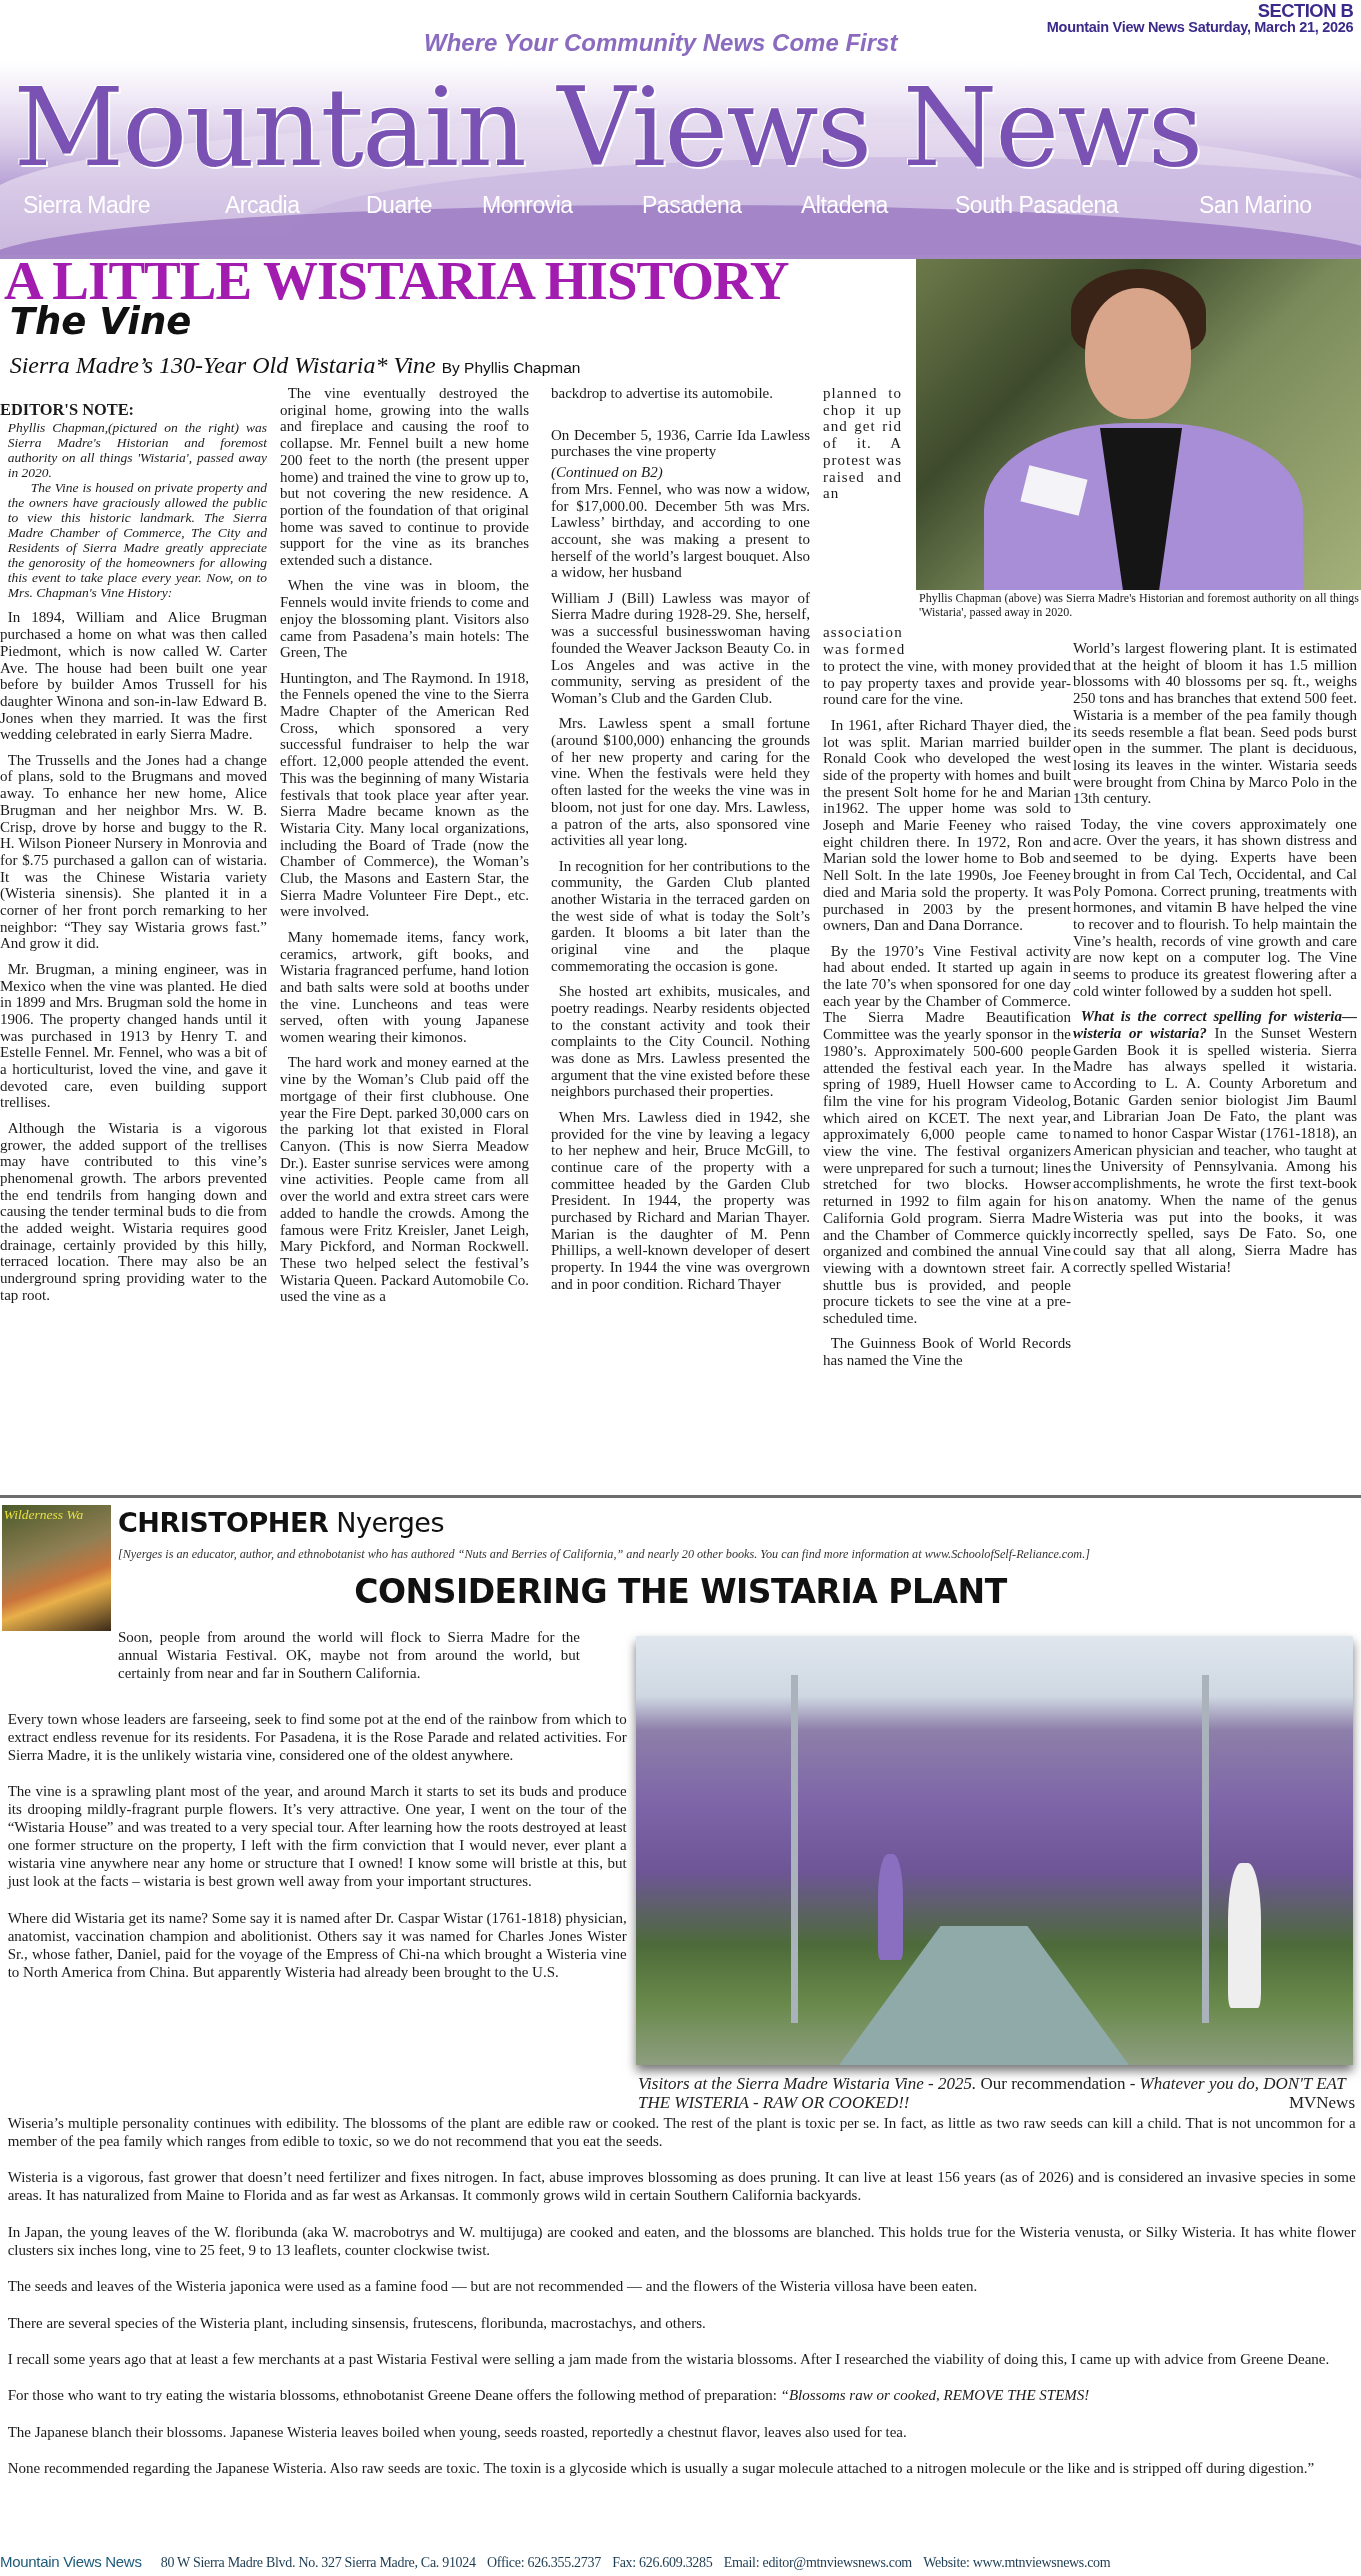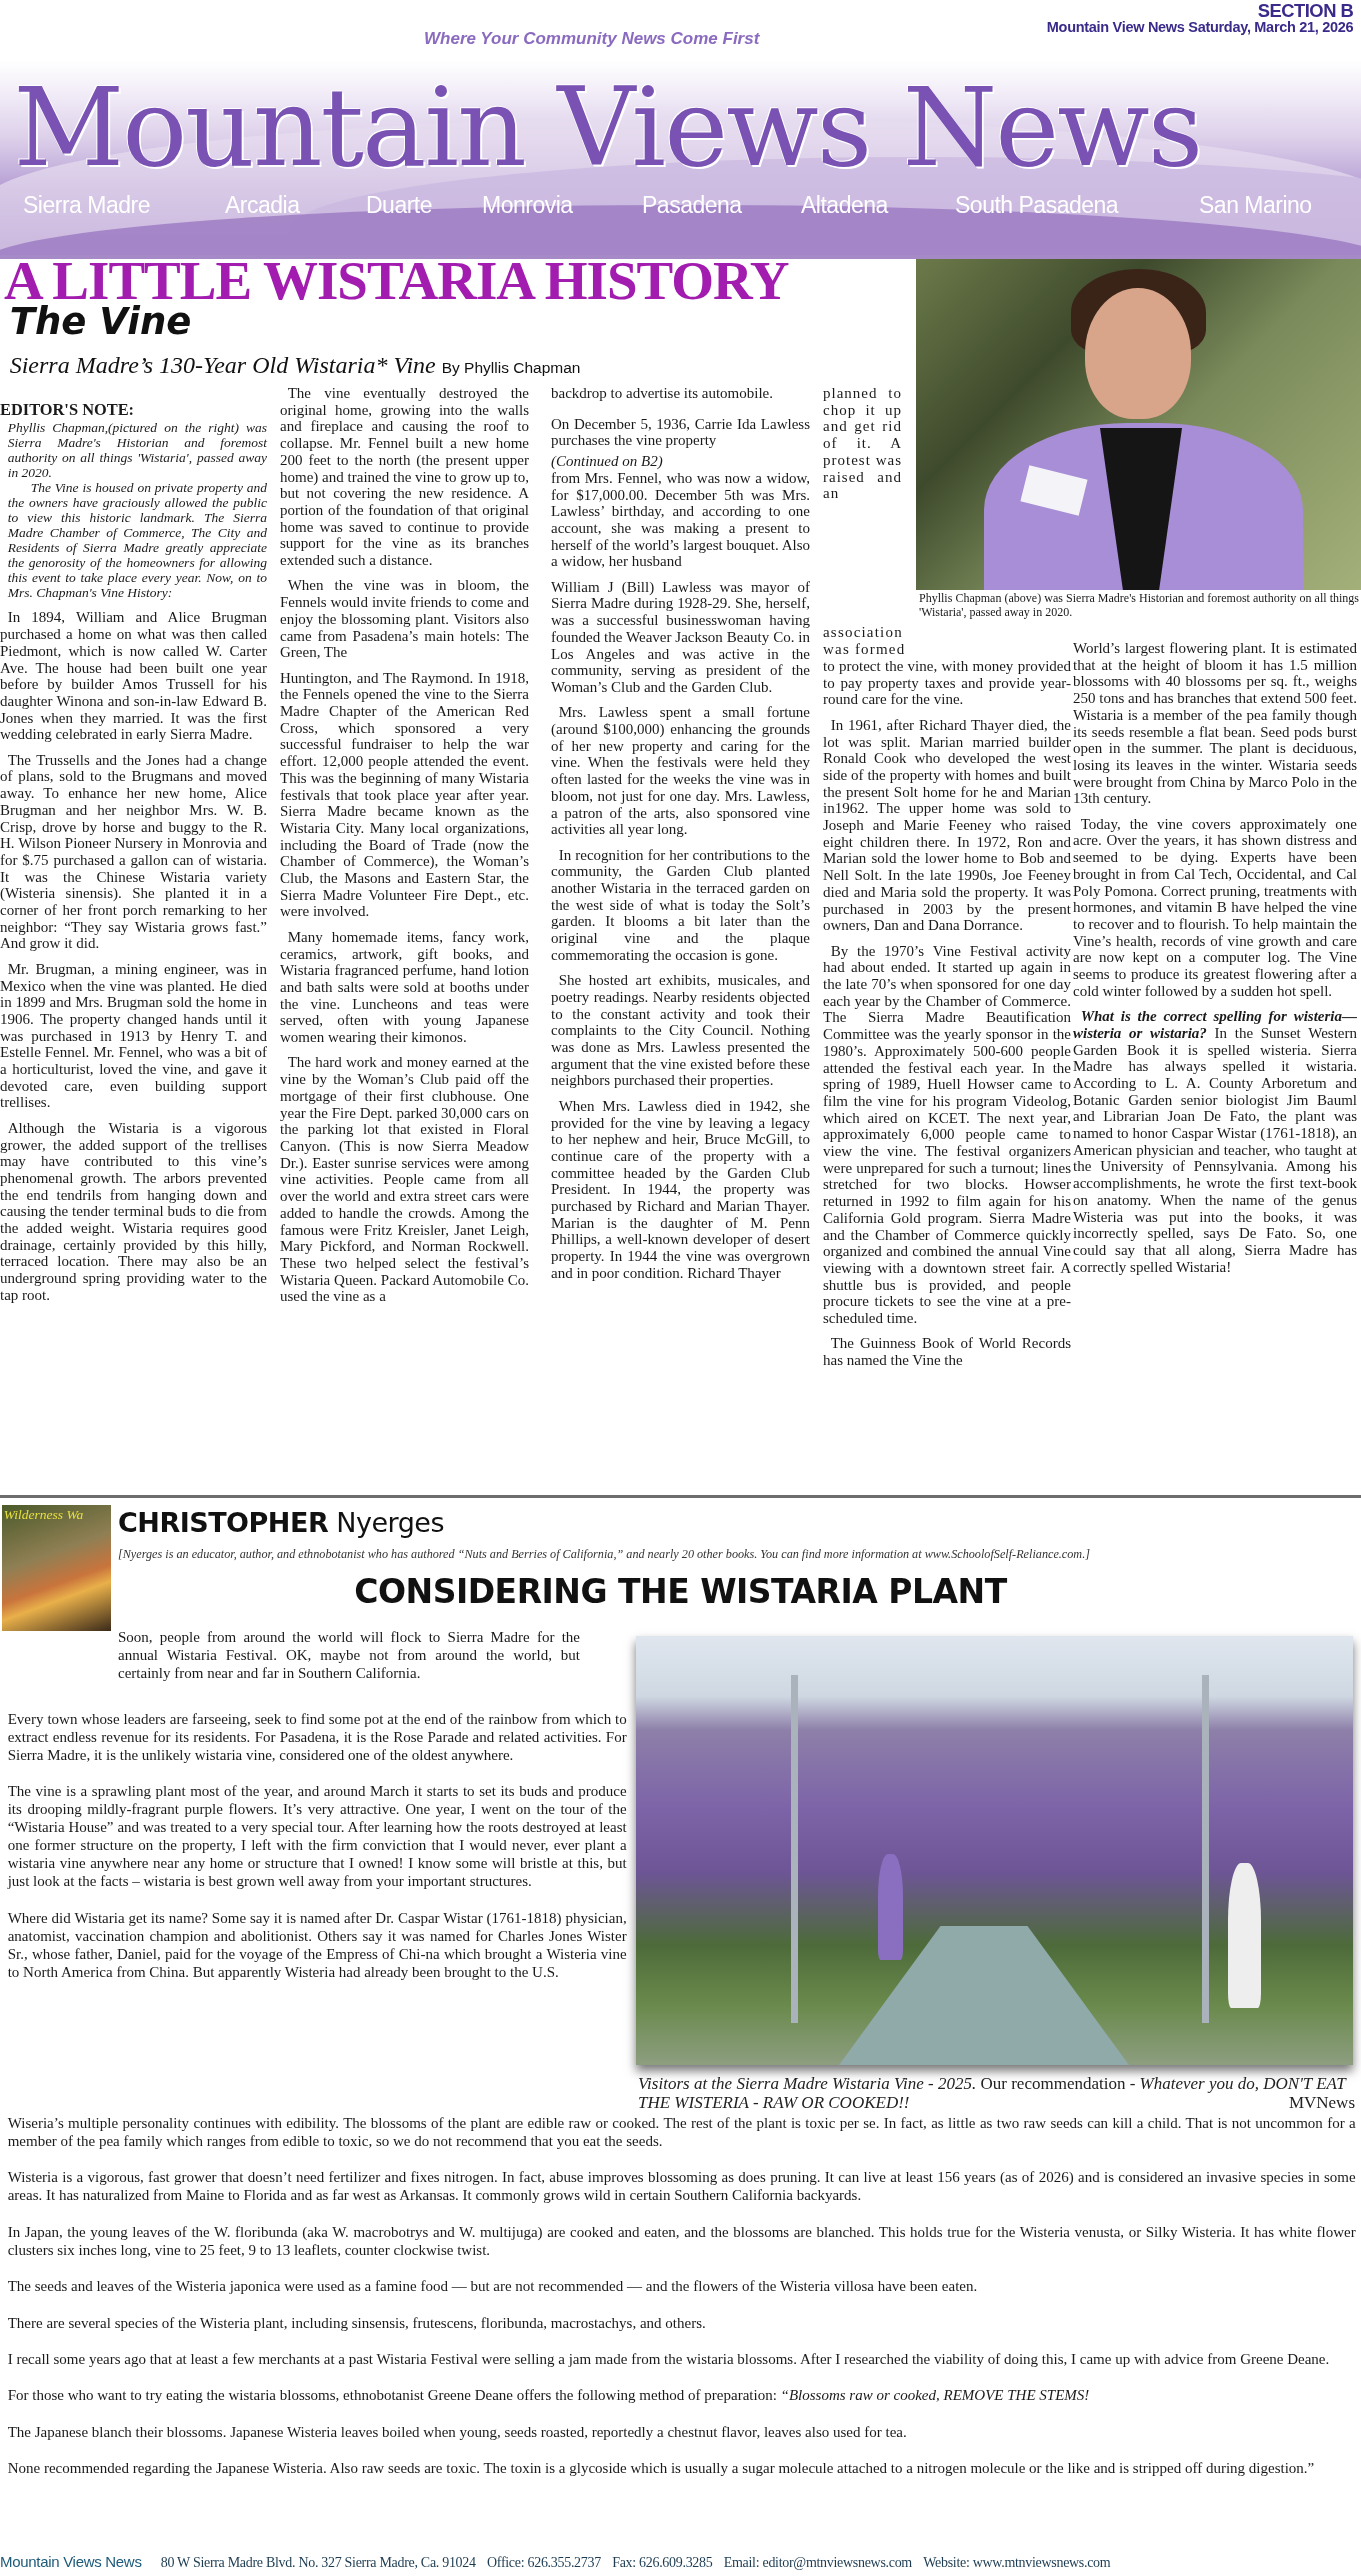--- a/index.html
+++ b/index.html
@@ -1,20 +1,20 @@
 <!DOCTYPE html>
 <html><head>
 <meta charset="utf-8">
 <style>
 *{box-sizing:border-box;margin:0;padding:0}
 body{width:1361px;height:2576px;background:#fff;position:relative;overflow:hidden;font-family:"Liberation Serif",serif;color:#1a1a1a}
 .abs{position:absolute}
 .section{right:7.7px;top:0;font-family:"Liberation Sans",sans-serif;font-weight:bold;font-size:18.4px;color:#3b2a8a;letter-spacing:-0.5px}
 .dateline{right:7.7px;top:19.3px;font-family:"Liberation Sans",sans-serif;font-weight:bold;font-size:14.5px;color:#3b2a8a;letter-spacing:-0.3px}
-.slogan{left:424px;top:29px;font-family:"Liberation Sans",sans-serif;font-weight:bold;font-style:italic;font-size:17px;color:#8a6bbf}
+.slogan{left:424px;top:29px;font-family:"Liberation Sans",sans-serif;font-weight:bold;font-style:italic;font-size:24px;color:#8a6bbf}
 .masthead{left:0;top:60px;width:1361px;height:195px;background:linear-gradient(180deg,#ffffff 0%,#f1ebf7 18%,#ddd0ea 40%,#c2aedb 58%,#a587c8 76%,#8a63b5 100%);overflow:hidden}
 .ridge{position:absolute;left:-19.3px;width:1412px;border-radius:50% 50% 0 0}
 .masthead-title{left:13.5px;top:13.5px;font-family:"DejaVu Serif",serif;font-size:108px;line-height:1;color:#7a52b3;letter-spacing:-1.9px;text-shadow:1.9px 1.9px 0 #fff,-1px -1px 0 #fff;white-space:nowrap}
 .cities{left:0;top:132px;width:1361px;height:29px}
 .city{position:absolute;font-family:"Liberation Sans",sans-serif;font-size:23px;color:#fff;letter-spacing:-0.5px}
 .rule-top{left:0;top:255px;width:1361px;height:3.9px;background:#a58ac7}
 .headline{left:3.9px;top:253px;font-family:Liberation Serif, serif;font-weight:bold;font-size:55px;color:#a21caf;letter-spacing:-1px;line-height:1}
 .subhead{left:9.7px;top:303px;font-family:"DejaVu Sans",sans-serif;font-weight:bold;font-style:italic;font-size:37px;color:#111;line-height:1}
 .kicker{left:9.7px;top:352px;font-family:"Liberation Serif",serif;font-style:italic;font-size:24px;color:#111}
 .kicker .by{font-family:"Liberation Sans",sans-serif;font-style:normal;font-size:15.5px}
@@ -103,21 +103,21 @@
 
 <div class="abs col" style="left:280px;top:385px;width:249px">
   <p>The vine eventually destroyed the original home, growing into the walls and fireplace and causing the roof to collapse. Mr. Fennel built a new home 200 feet to the north (the present upper home) and trained the vine to grow up to, but not covering the new residence. A portion of the foundation of that original home was saved to continue to provide support for the vine as its branches extended such a distance.</p>
   <p>When the vine was in bloom, the Fennels would invite friends to come and enjoy the blossoming plant. Visitors also came from Pasadena’s main hotels: The Green, The</p>
   <p class="ni">Huntington, and The Raymond. In 1918, the Fennels opened the vine to the Sierra Madre Chapter of the American Red Cross, which sponsored a very successful fundraiser to help the war effort. 12,000 people attended the event. This was the beginning of many Wistaria festivals that took place year after year. Sierra Madre became known as the Wistaria City. Many local organizations, including the Board of Trade (now the Chamber of Commerce), the Woman’s Club, the Masons and Eastern Star, the Sierra Madre Volunteer Fire Dept., etc. were involved.</p>
   <p>Many homemade items, fancy work, ceramics, artwork, gift books, and Wistaria fragranced perfume, hand lotion and bath salts were sold at booths under the vine. Luncheons and teas were served, often with young Japanese women wearing their kimonos.</p>
   <p>The hard work and money earned at the vine by the Woman’s Club paid off the mortgage of their first clubhouse. One year the Fire Dept. parked 30,000 cars on the parking lot that existed in Floral Canyon.  (This is now Sierra Meadow Dr.). Easter sunrise services were among vine activities. People came from all over the world and extra street cars were added to handle the crowds. Among the famous were Fritz Kreisler, Janet Leigh, Mary Pickford, and Norman Rockwell. These two helped select the festival’s Wistaria Queen. Packard Automobile Co. used the vine as a</p>
 </div>
 
 <div class="abs col" style="left:551px;top:385px;width:259px">
-  <p class="ni" style="margin-bottom:14px">backdrop to advertise its automobile.</p>
+  <p class="ni" style="margin-bottom:25px">backdrop to advertise its automobile.</p>
   <p class="ni" style="margin-bottom:4px">On December 5, 1936, Carrie Ida Lawless purchases the vine property</p>
   <p class="ni" style="font-style:italic;margin-bottom:0">(Continued on B2)</p>
   <p class="ni">from Mrs. Fennel, who was now a widow, for $17,000.00. December 5th was Mrs. Lawless’ birthday, and according to one account, she was making a present to herself of the world’s largest bouquet. Also a widow, her husband</p>
   <p class="ni">William J (Bill) Lawless was mayor of Sierra Madre during 1928-29. She, herself, was a successful businesswoman having founded the Weaver Jackson Beauty Co. in Los Angeles and was active in the community, serving as president of the Woman’s Club and the Garden Club.</p>
   <p>Mrs. Lawless spent a small fortune (around $100,000) enhancing the grounds of her new property and caring for the vine. When the festivals were held they often lasted for the weeks the vine was in bloom, not just for one day. Mrs. Lawless, a patron of the arts, also sponsored vine activities all year long.</p>
   <p>In recognition for her contributions to the community, the Garden Club planted another Wistaria in the terraced garden on the west side of what is today the Solt’s garden. It blooms a bit later than the original vine and the plaque commemorating the occasion is gone.</p>
   <p>She hosted art exhibits, musicales, and poetry readings. Nearby residents objected to the constant activity and took their complaints to the City Council. Nothing was done as Mrs. Lawless presented the argument that the vine existed before these neighbors purchased their properties.</p>
   <p>When Mrs. Lawless died in 1942, she provided for the vine by leaving a legacy to her nephew and heir, Bruce McGill, to continue care of the property with a committee headed by the Garden Club President. In 1944, the property was purchased by Richard and Marian Thayer. Marian is the daughter of M. Penn Phillips, a well-known developer of desert property. In 1944 the vine was overgrown and in poor condition. Richard Thayer</p>
 </div>
 

